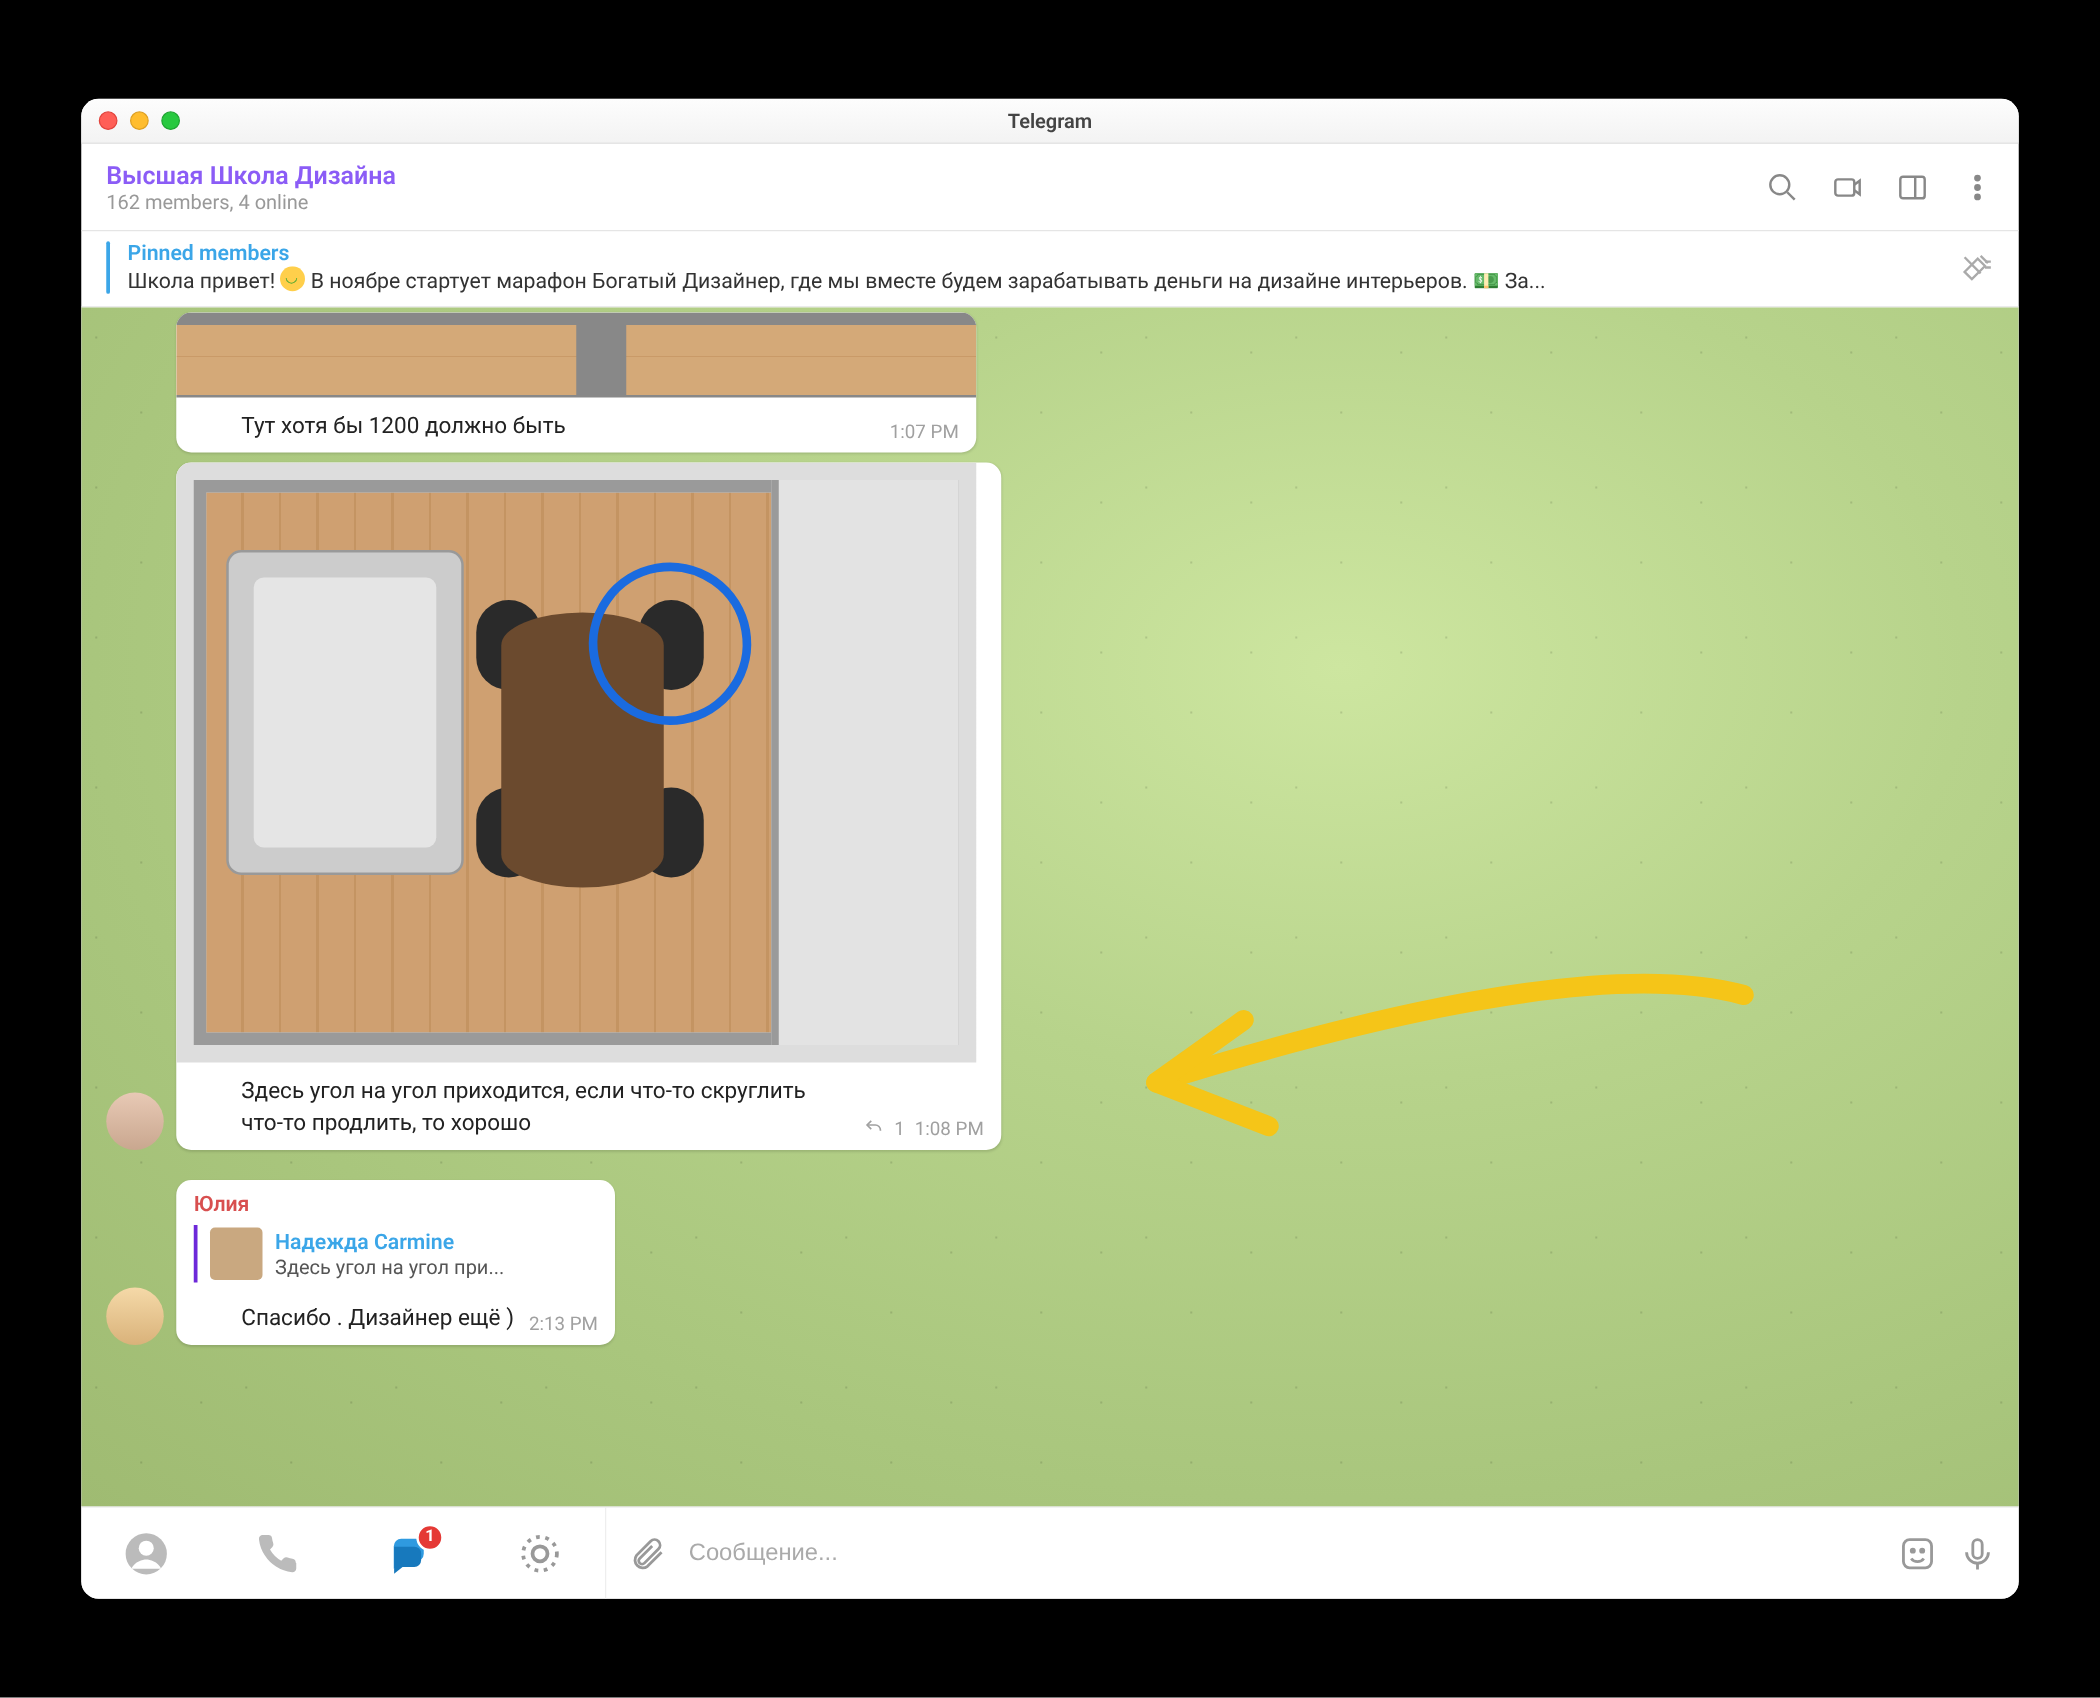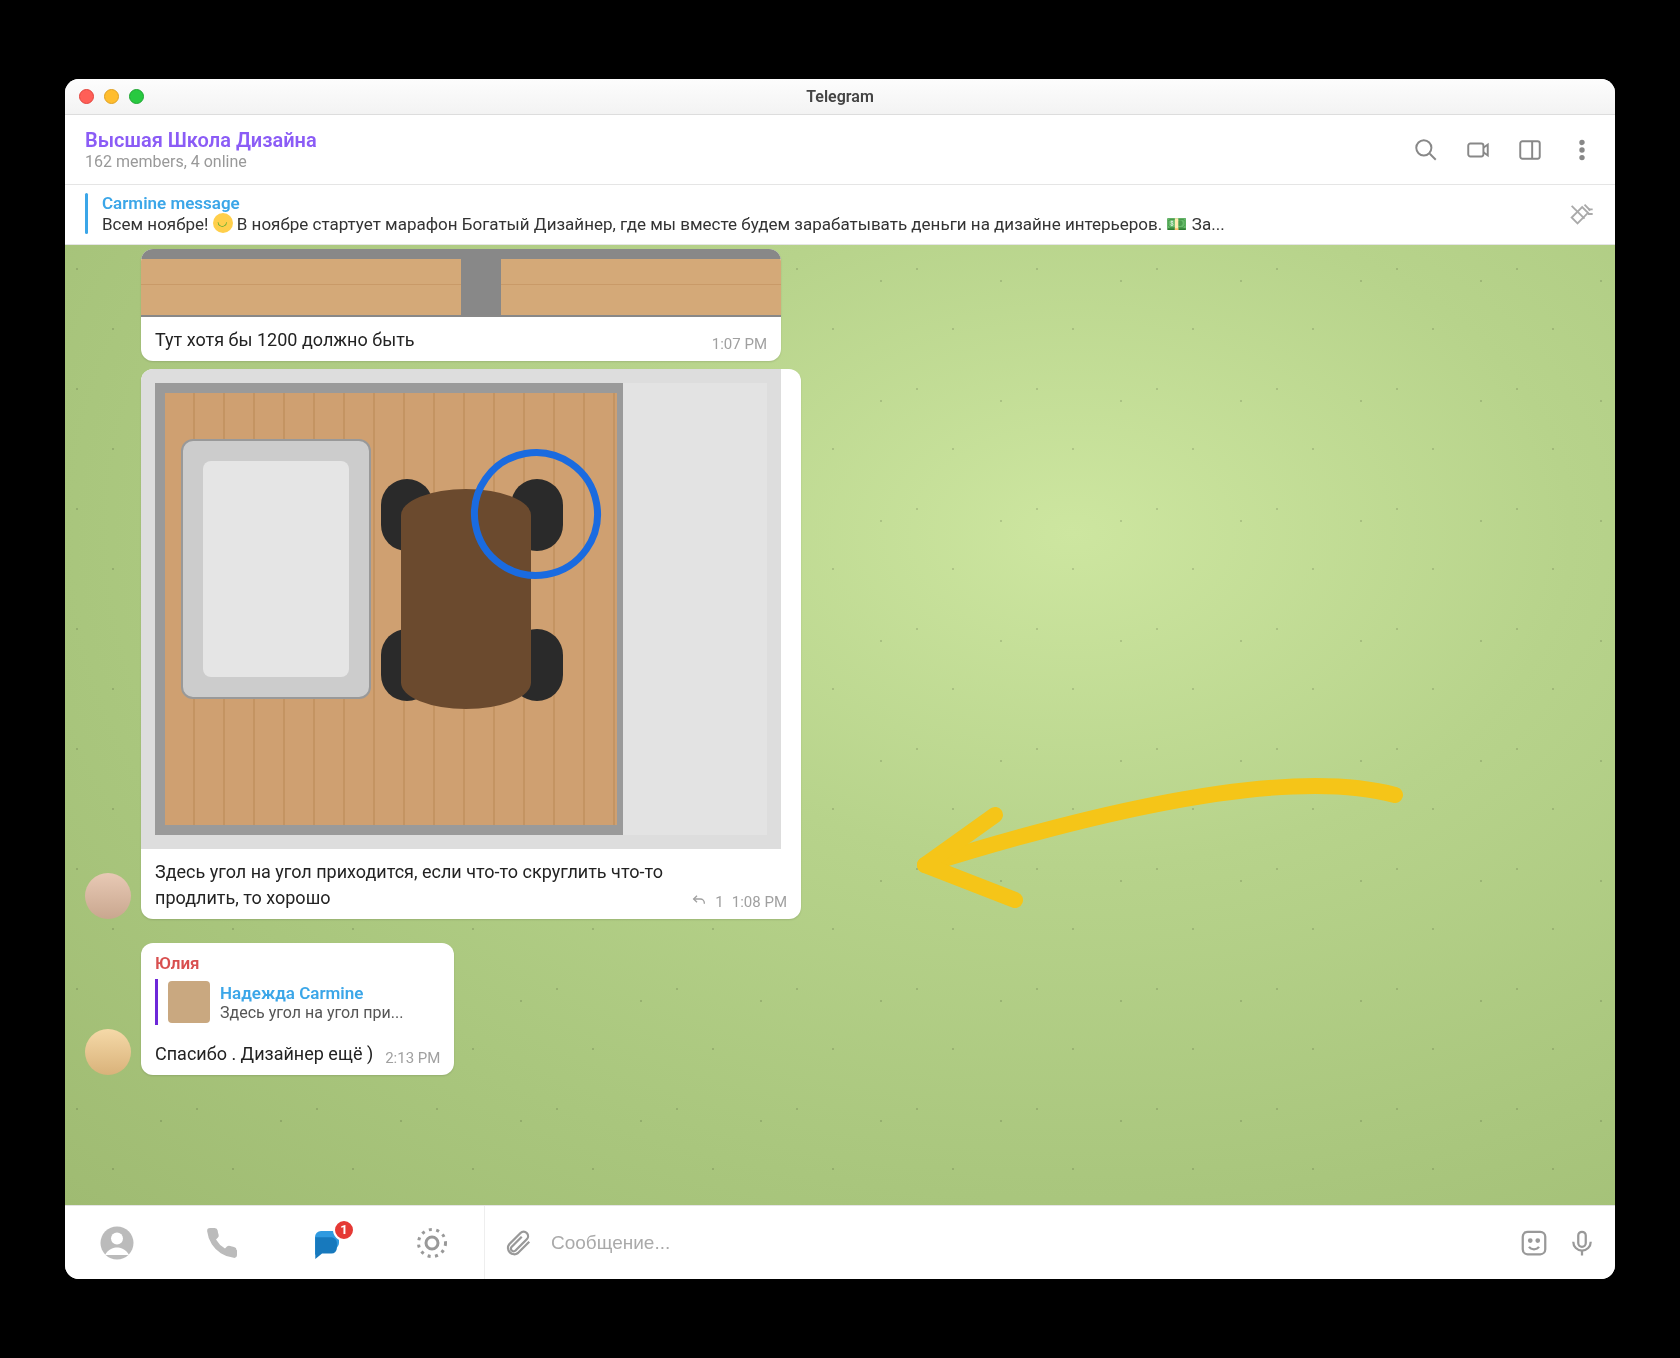--- a/index.html
+++ b/index.html
@@ -106,21 +106,21 @@
   .floor { position:absolute; inset:14px; background: repeating-linear-gradient(90deg,#cfa071,#cfa071 28px,#c49462 28px,#c49462 30px); border:10px solid #9a9a9a;}
   .wall-r { position:absolute; top:14px; bottom:14px; right:14px; width:150px; background:#e3e3e3; border-left:6px solid #9a9a9a;}
   .sofa { position:absolute; left:40px; top:70px; width:190px; height:260px; background:#cccccc; border-radius:12px; border:2px solid #999;}
   .sofa::after{content:"";position:absolute; left:20px; top:20px; right:20px; bottom:20px; background:#e5e5e5; border-radius:8px;}
   .table { position:absolute; left:260px; top:120px; width:130px; height:220px; background:#6b4a2e; border-radius:50% / 12%; }
   .chair { position:absolute; width:52px; height:72px; background:#2a2a2a; border-radius:26px;}
   .c1{left:240px; top:110px;} .c2{left:370px; top:110px;}
   .c3{left:240px; top:260px;} .c4{left:370px; top:260px;}
   .circle-mark { position:absolute; left:330px; top:80px; width:130px; height:130px; border:7px solid #1a6be0; border-radius:50%; transform:rotate(-10deg);}
   .bubble-body { padding: 10px 14px 8px 14px; display:flex; align-items:flex-end; gap:12px; }
-  .bubble-text { flex:1; font-size:18px; color:#222; line-height:26px; }
+  .bubble-text { flex:1; font-size:18px; color:#222; line-height:26px;margin-left:38px; }
   .meta { display:flex; align-items:flex-start; gap:8px; color:#a0a0a0; font-size:15px; white-space:nowrap; }
   .meta svg { width:16px; height:16px; stroke:#a0a0a0; fill:none; stroke-width:2;}
   .reply-block {
     border-left:3px solid #6d28d9;
     padding: 2px 0 2px 10px;
     margin-bottom:6px;
     display:flex;
     gap:10px;
     align-items:center;
   }
@@ -230,23 +230,23 @@
             <circle cx="12" cy="12" r="1.6" fill="currentColor"></circle>
             <circle cx="12" cy="19" r="1.6" fill="currentColor"></circle>
           </svg>
       </div>
     </div>
   </div>
 
   <div class="pinned">
     <div class="pinned-bar"></div>
     <div class="pinned-body">
-      <div class="pinned-title">Carmine message</div>
+      <div class="pinned-title">Pinned members</div>
       <div class="pinned-text">
-        <span>Всем ноябре! </span><span class="emoji"></span><span>   В ноябре стартует марафон Богатый Дизайнер, где мы вместе будем зарабатывать деньги на дизайне интерьеров. 💵  За...</span>
+        <span>Школа привет! </span><span class="emoji"></span><span>   В ноябре стартует марафон Богатый Дизайнер, где мы вместе будем зарабатывать деньги на дизайне интерьеров. 💵  За...</span>
       </div>
     </div>
     <div class="pin-icon">
       <svg viewBox="0 0 24 24">
           <path d="M4 5l11 11"></path>
           <path d="M15 4l5 5"></path>
           <path d="M9 20l-5-5 9-9 5 5z"></path>
           <line x1="18" y1="8" x2="22" y2="8"></line>
           <line x1="18" y1="12" x2="22" y2="12"></line>
         </svg>

